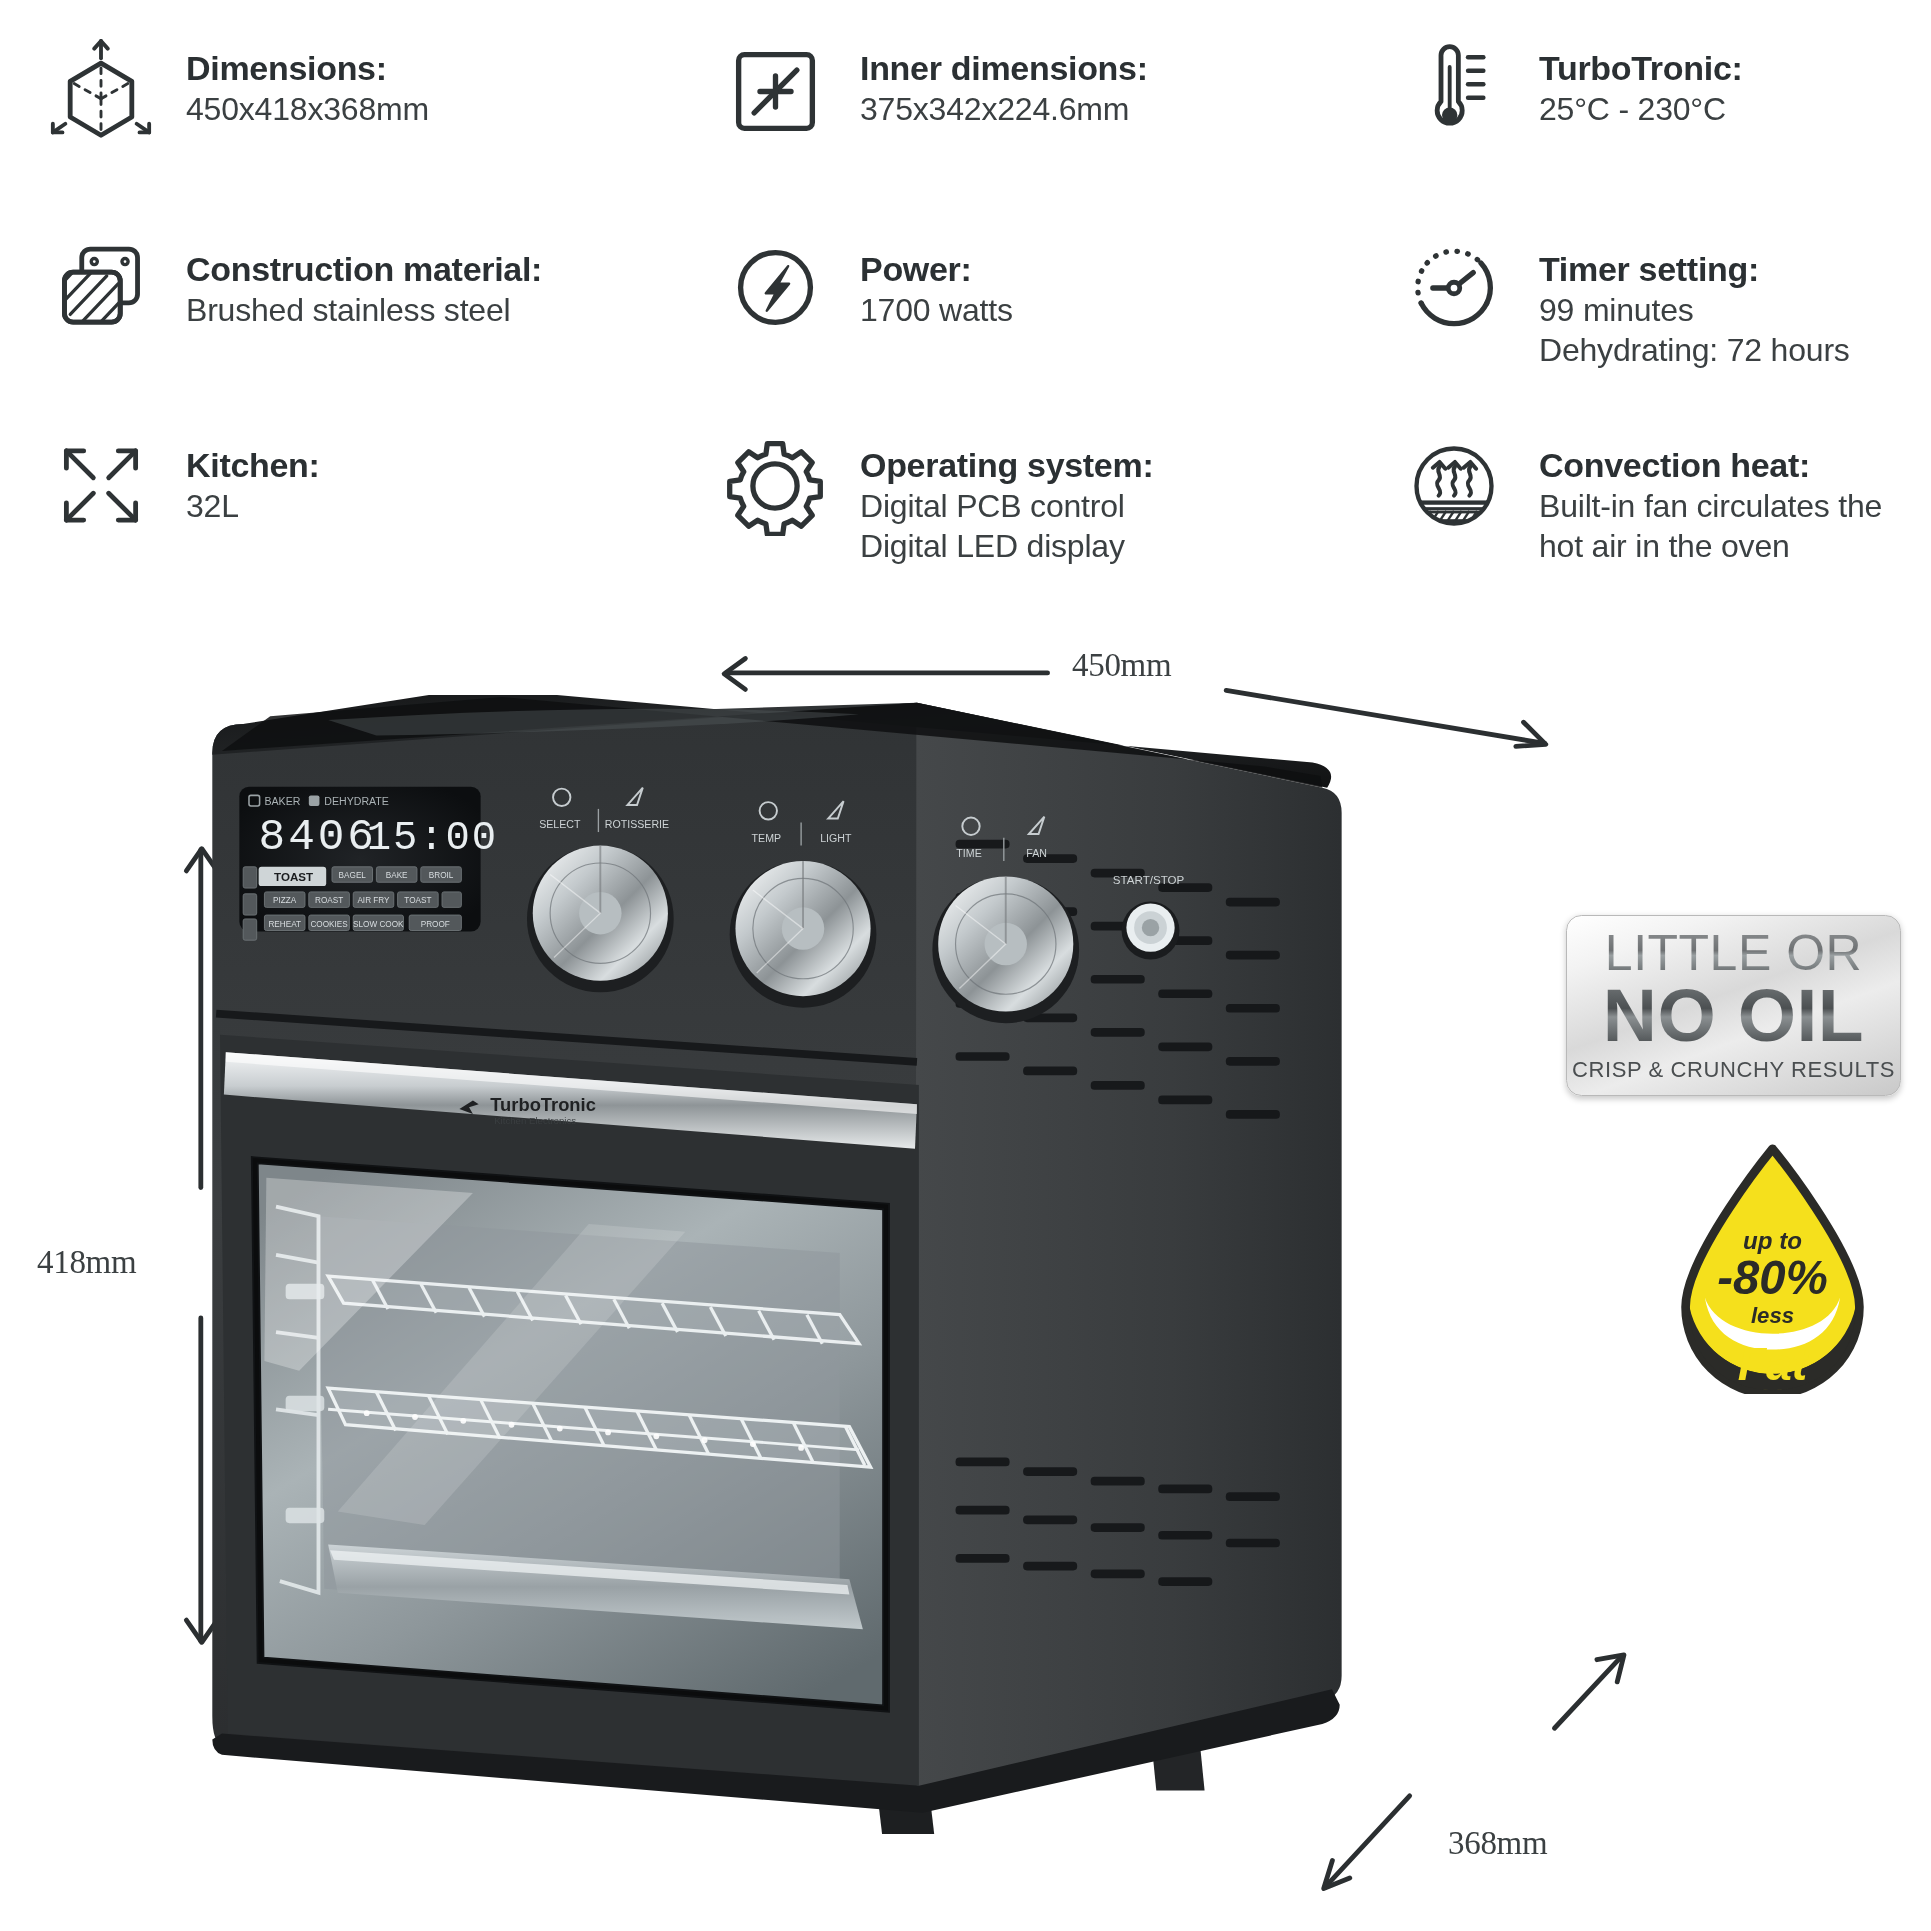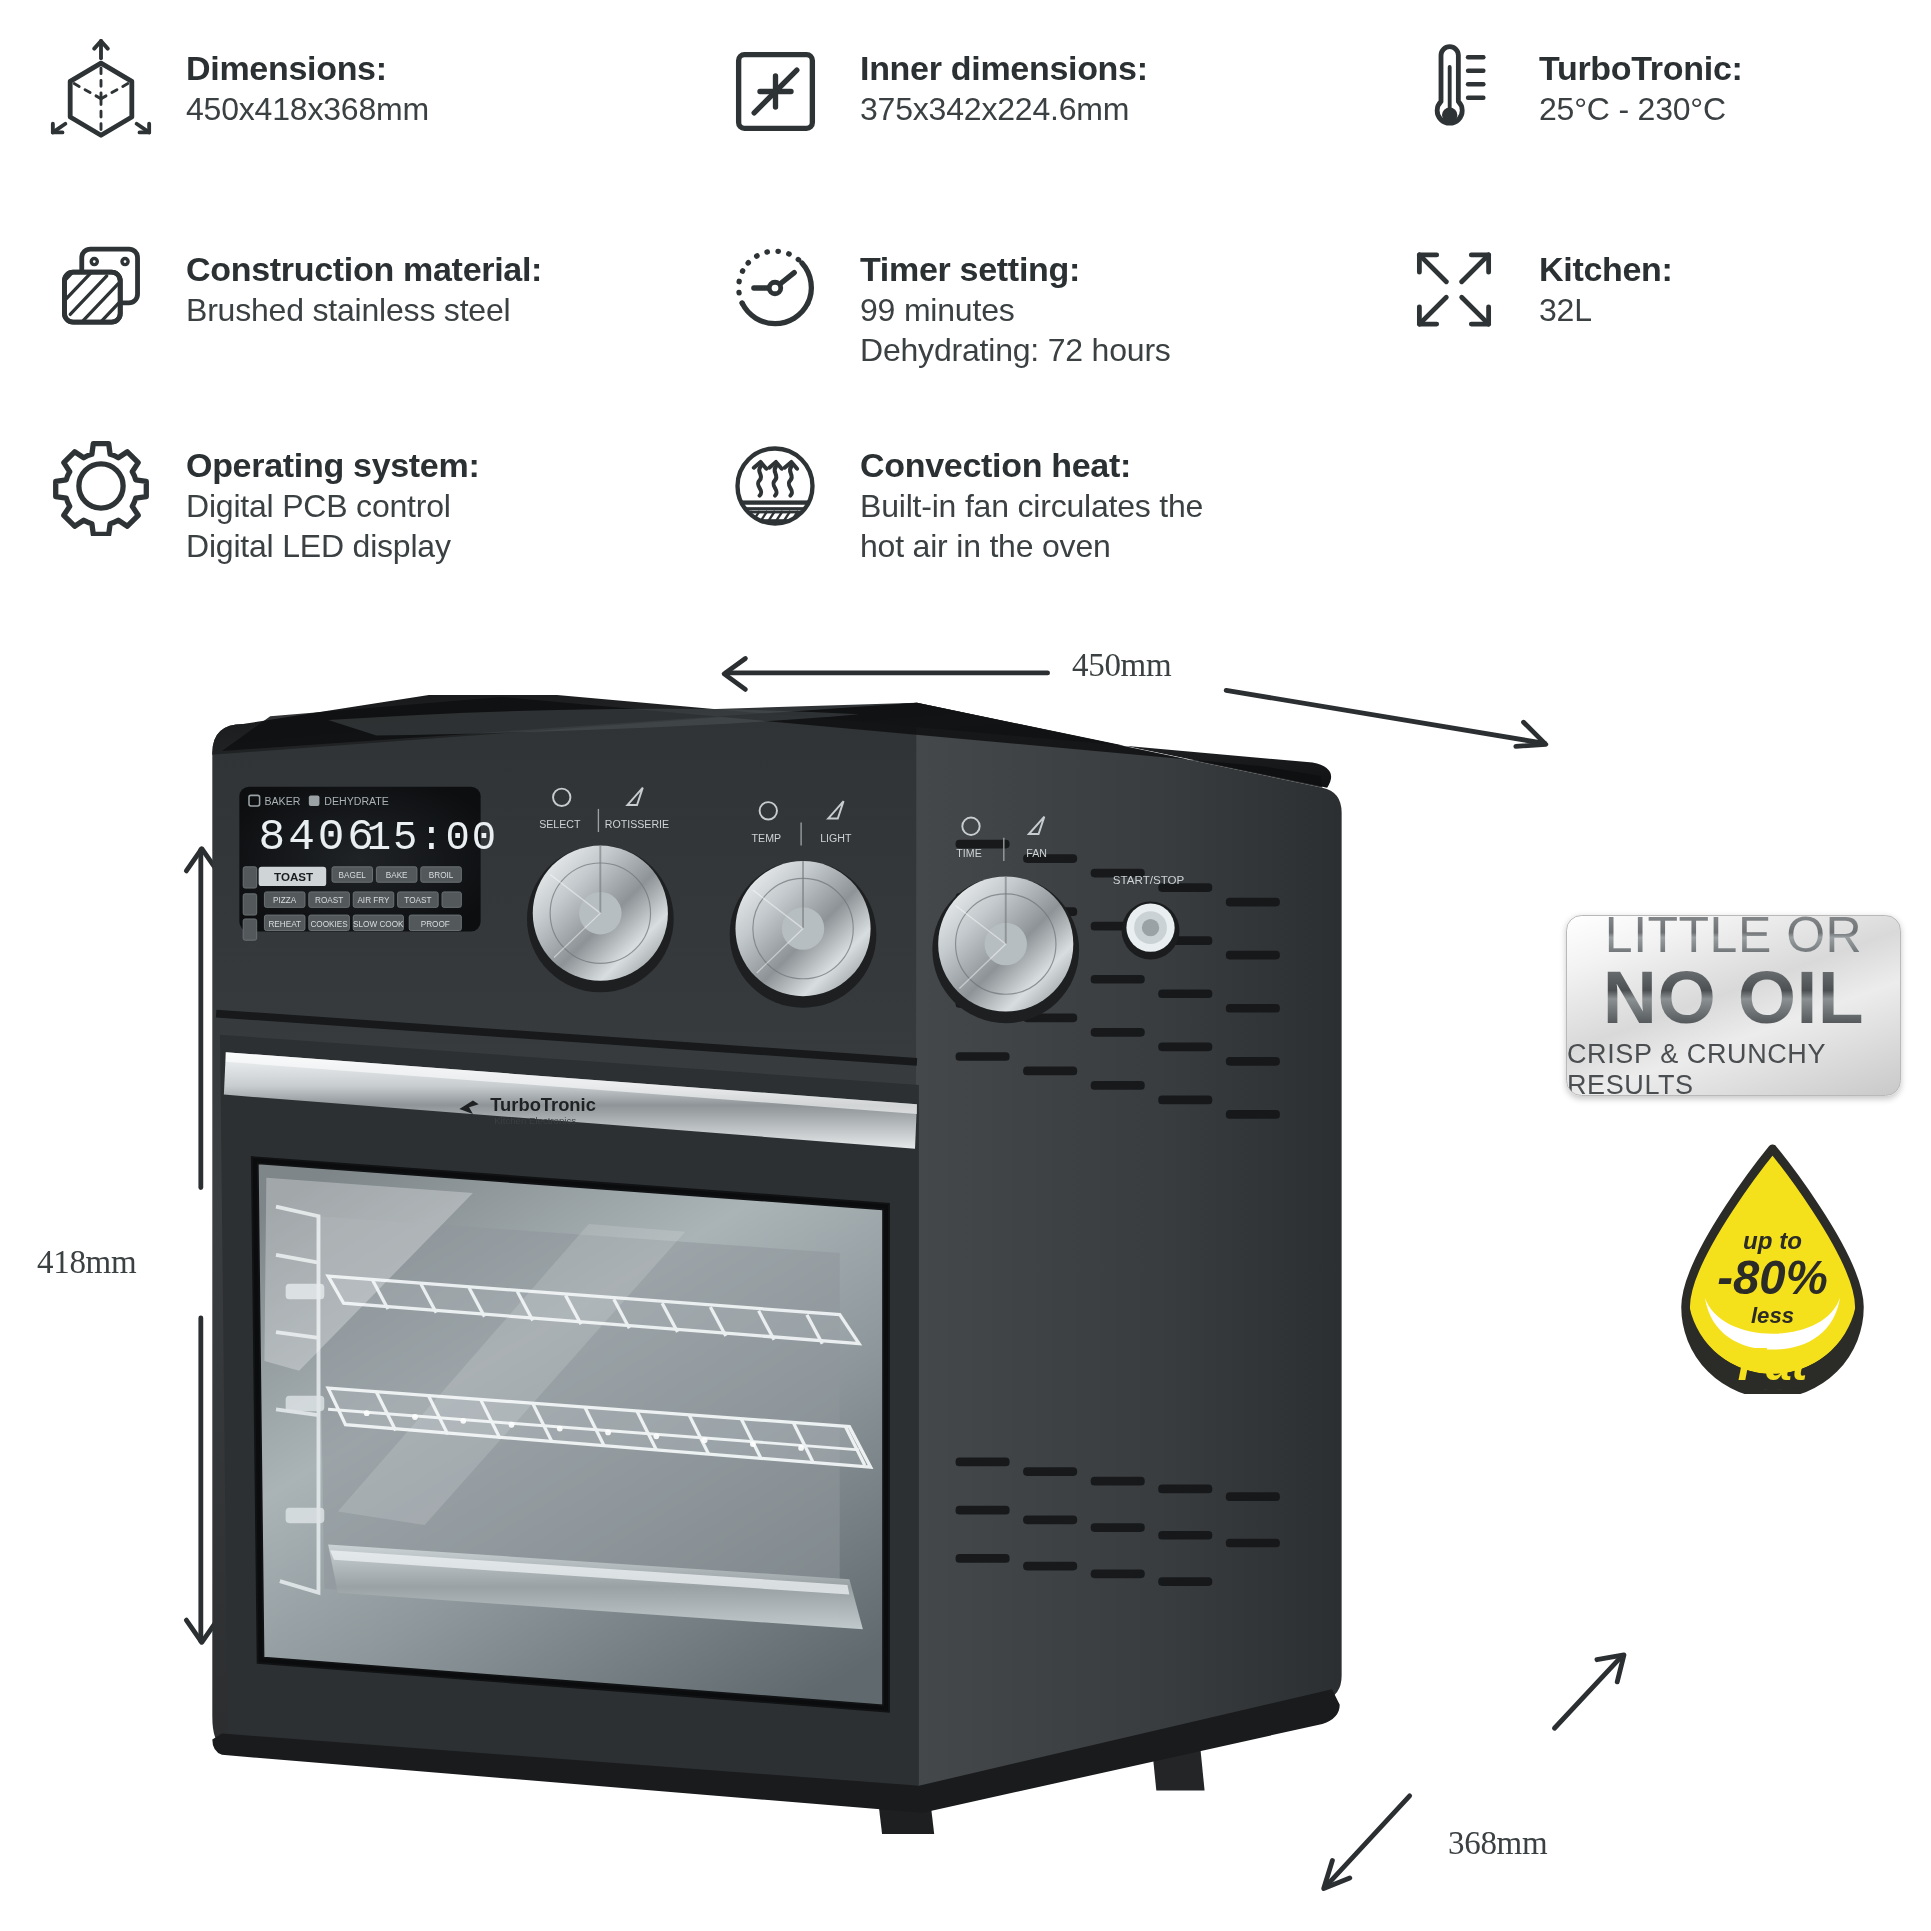--- a/index.html
+++ b/index.html
@@ -72,21 +72,21 @@
     -webkit-text-fill-color:transparent;
     margin-bottom:1.9px;
   }
   .noil-2{
     font-size:75px;font-weight:bold;letter-spacing:0.5px;line-height:0.95;
     background:linear-gradient(180deg,#74797b 0%,#4c5052 40%,#8b9092 52%,#3f4345 100%);
     -webkit-background-clip:text;background-clip:text;color:#4c5052;
     -webkit-text-fill-color:transparent;
   }
   .noil-3{
-    font-size:27px;font-weight:normal;letter-spacing:0.6px;color:#4a4e50;
+    font-size:22px;font-weight:normal;letter-spacing:0.6px;color:#4a4e50;
     margin-top:5.8px;
   }
   #badge-fat{
     position:absolute;left:1670px;top:1141px;width:205px;height:253px;
   }
 </style>
 </head>
 <body>
 
 <div class="spec-grid">
@@ -176,20 +176,32 @@
         </g>
         <rect x="14" y="34" width="58" height="52" rx="9" fill="none" stroke="#2e3335" stroke-width="5"></rect>
       </svg>
     </div>
     <div class="spec-text">
       <div class="spec-title">Construction material:</div>
       <div class="spec-line">Brushed stainless steel</div>
     </div>
   </div>
 
+  <div class="spec r2">
+    <div class="spec-icon">
+      <svg width="97" height="97" viewBox="0 0 100 100">
+        <circle cx="50" cy="50" r="36" fill="none" stroke="#2e3335" stroke-width="5.5"></circle>
+        <path d="M63 28 L40 56 L50 56 L41 74 L64 46 L53 46 Z" fill="#2e3335" stroke="#2e3335" stroke-width="2.5" stroke-linejoin="round"></path>
+      </svg>
+    </div>
+    <div class="spec-text">
+      <div class="spec-title">Power:</div>
+      <div class="spec-line">1700 watts</div>
+    </div>
+  </div>
 
   <div class="spec r2">
     <div class="spec-icon">
       <svg width="100" height="100" viewBox="0 0 104 104">
         <g fill="none" stroke="#2e3335" stroke-linecap="round" stroke-linejoin="round">
           <path d="M18 68 A38 38 0 0 0 86 68" stroke-width="5.5"></path>
           <path d="M86 68 A38 38 0 0 0 80 26" stroke-width="5.5"></path>
           <path d="M18 68 A38 38 0 0 1 24 26" stroke-width="5.5" stroke-dasharray="0.5 11"></path>
           <path d="M24 26 A38 38 0 0 1 80 26" stroke-width="5.5" stroke-dasharray="0.5 11"></path>
           <path d="M52 52 L52 52"></path>

